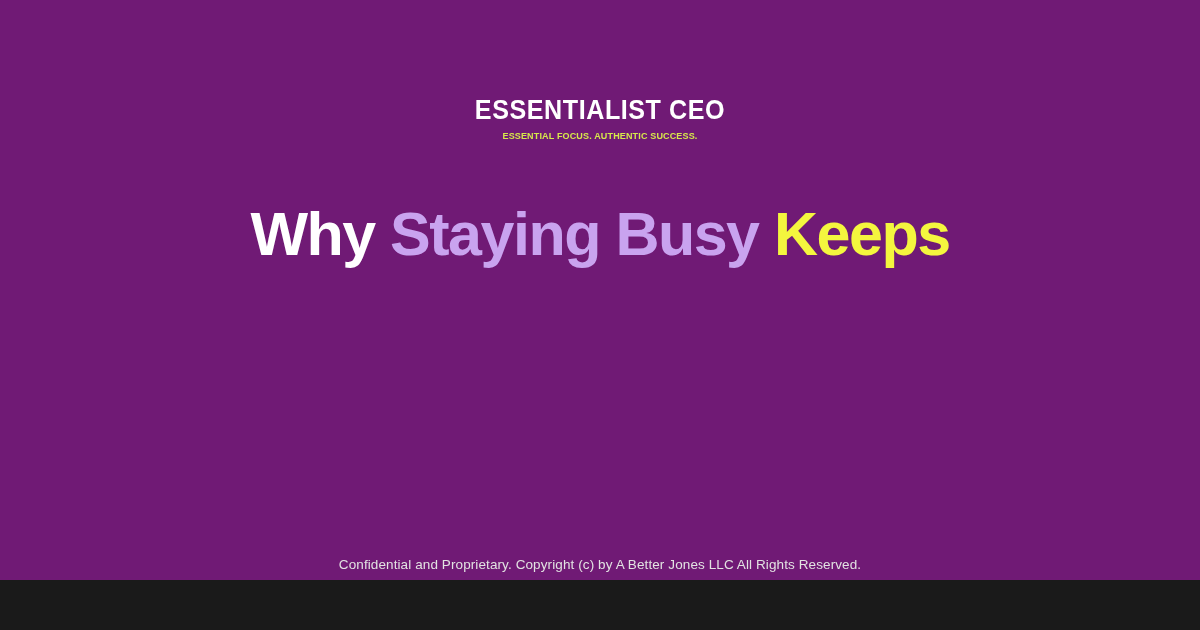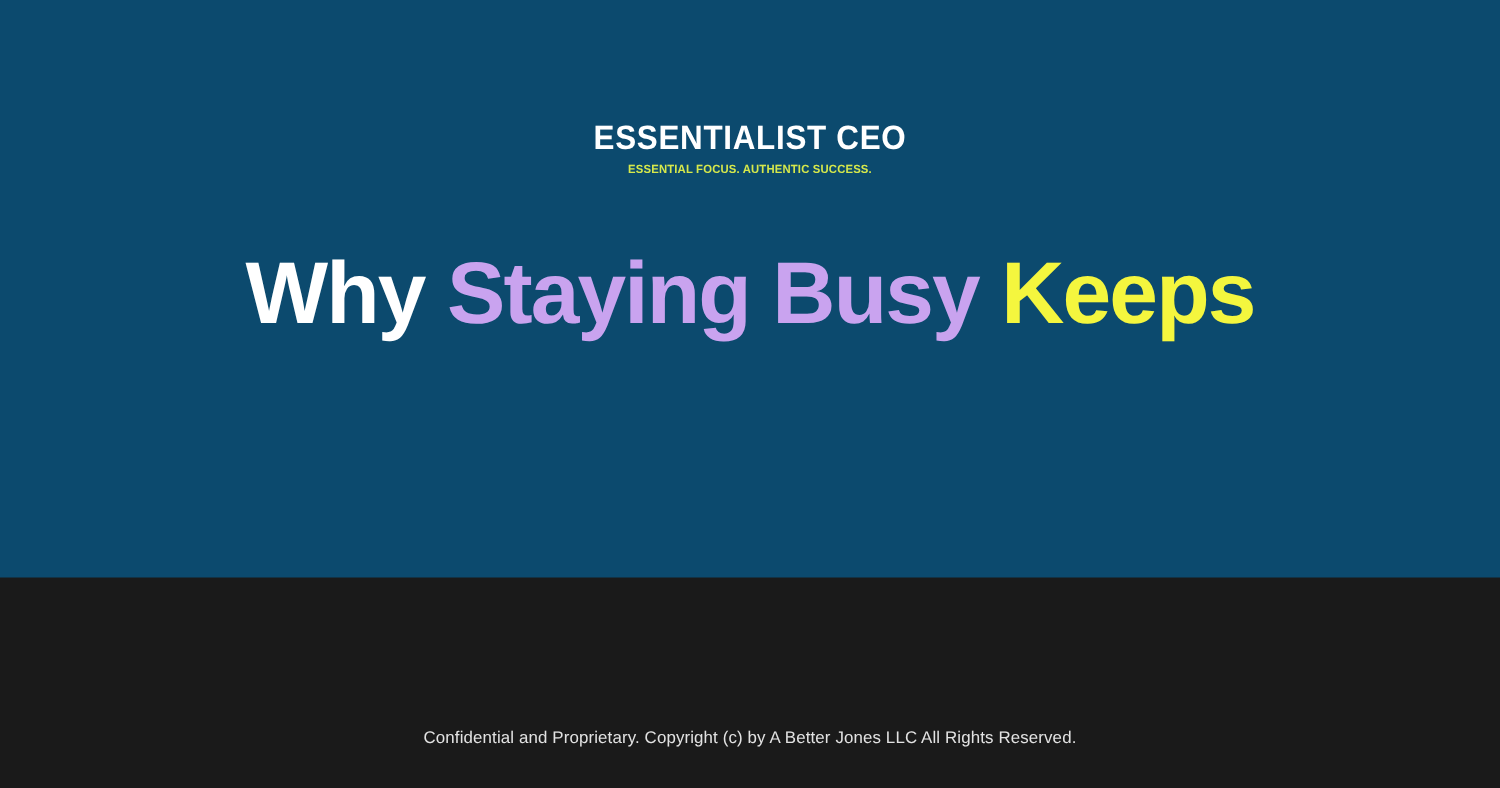--- a/index.html
+++ b/index.html
@@ -10,22 +10,22 @@
     width: 1200px;
     height: 630px;
     background: #1a1a1a;
     font-family: "Liberation Sans", sans-serif;
     overflow: hidden;
   }
 
   .slide {
     position: relative;
     width: 1200px;
-    height: 462px;
-    background: #0c4a6e;
+    height: 580px;
+    background: #701a75;
     display: flex;
     flex-direction: column;
     align-items: center;
   }
 
   
   .brand {
     position: absolute;
     top: 96px;
     left: 0;
@@ -56,21 +56,21 @@
 
   
   .headline {
     position: absolute;
     top: 196px;
     left: 60px;
     right: 60px;
     text-align: center;
     font-family: "Liberation Sans", sans-serif;
     font-weight: bold;
-    font-size: 70px;
+    font-size: 61px;
     line-height: 76px;
     letter-spacing: -1.5px;
     margin: 0;
   }
   .headline .ln {
     display: block;
     white-space: nowrap;
   }
   .w-white  { color: #ffffff; }
   .w-purple { color: #c9a3ef; }
@@ -82,21 +82,20 @@
     position: absolute;
     top: 557px;
     left: 0;
     right: 0;
     text-align: center;
     color: #e2e2e2;
     font-family: "Liberation Sans", sans-serif;
     font-size: 13.5px;
     font-weight: normal;
     letter-spacing: 0.1px;
-    margin-top: 25px;
   }
 </style>
 </head>
 <body>
 
 <div class="slide">
 
   <div class="brand">
     <span class="brand-name">ESSENTIALIST CEO</span>
     <span class="brand-tagline">ESSENTIAL FOCUS. AUTHENTIC SUCCESS.</span>

